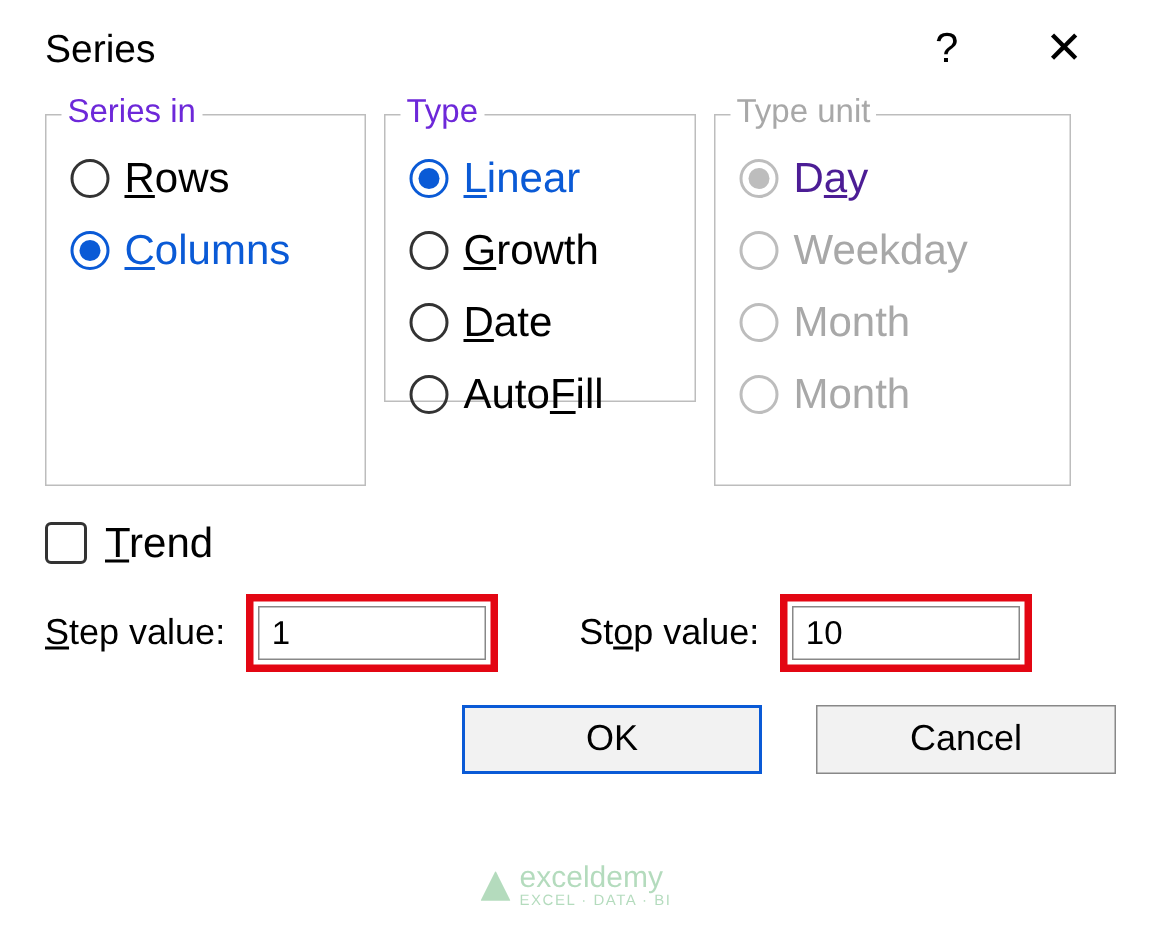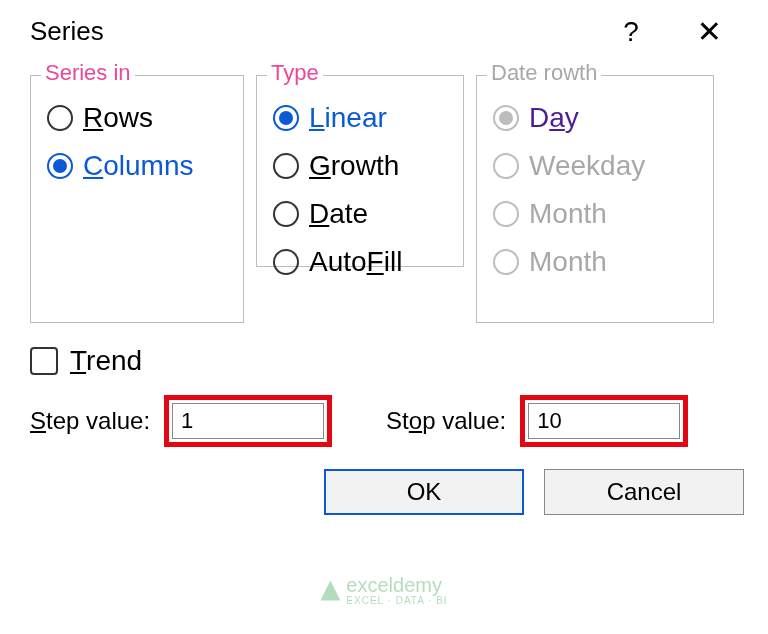--- a/index.html
+++ b/index.html
@@ -55,21 +55,21 @@
     padding: 26px 16px 18px 16px;
     flex-shrink: 0;
   }
   .group .legend {
     position: absolute;
     top: -16px;
     left: 10px;
     background: #fff;
     padding: 0 4px;
     font-size: 22px;
-    color: #ec4899;
+    color: #6d28d9;
   }
   .group.disabled .legend,
   .group.disabled .opt-label {
     color: #a8a8a8;
   }
   .group.series-in { width: 214px; height: 248px; }
   .group.type { width: 208px; height: 192px; }
   .group.date-unit { width: 238px; height: 248px; }
   .opt {
     display: flex;
@@ -146,21 +146,21 @@
     border: 1px solid #888;
     background: #fff;
     padding: 2px 8px;
     font-size: 22px;
     display: flex;
     align-items: center;
   }
   .button-row {
     display: flex;
     justify-content: flex-end;
-    gap: 20px;
+    gap: 36px;
     margin-top: 22px;
     padding-right: 6px;
   }
   .btn {
     width: 200px;
     height: 46px;
     border: 1px solid #888;
     background: #f2f2f2;
     display: flex;
     align-items: center;
@@ -238,21 +238,21 @@
         <div class="radio"></div>
         <span class="opt-label"><span class="u">D</span>ate</span>
       </div>
       <div class="opt">
         <div class="radio"></div>
         <span class="opt-label">Auto<span class="u">F</span>ill</span>
       </div>
     </div>
 
     <div class="group date-unit disabled">
-      <div class="legend">Date rowth</div>
+      <div class="legend">Type unit</div>
       <div class="opt selected">
         <div class="radio selected"></div>
         <span class="opt-label">D<span class="u">a</span>y</span>
       </div>
       <div class="opt">
         <div class="radio"></div>
         <span class="opt-label">Weekday</span>
       </div>
       <div class="opt">
         <div class="radio"></div>

